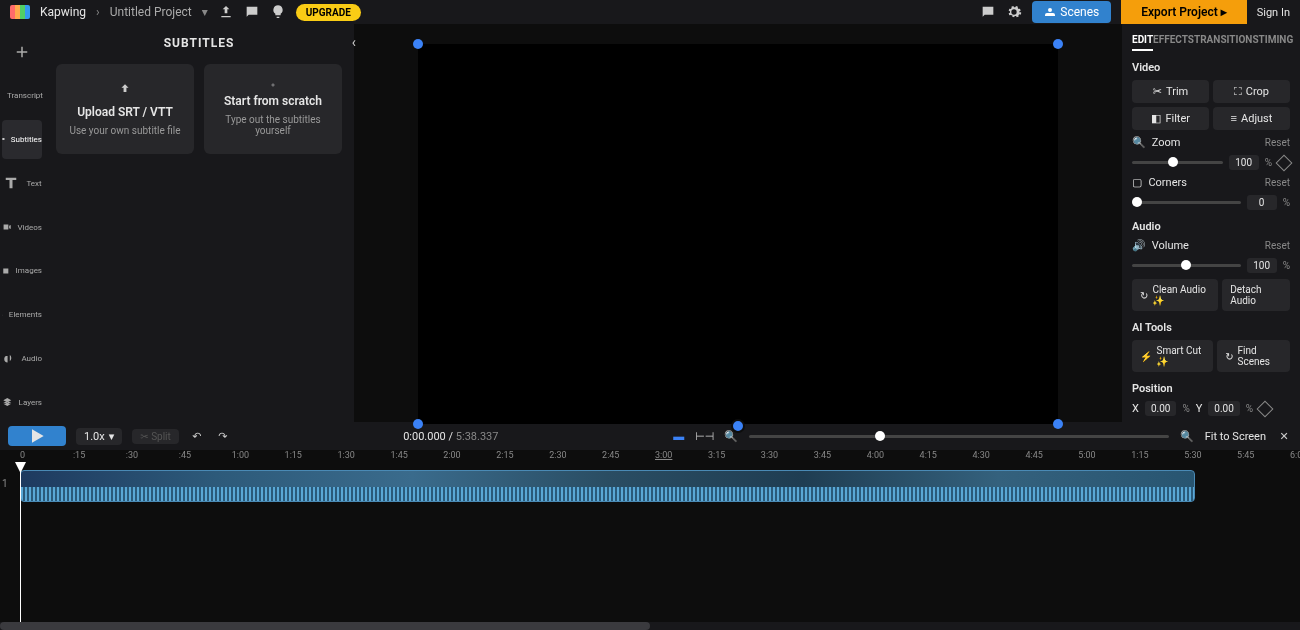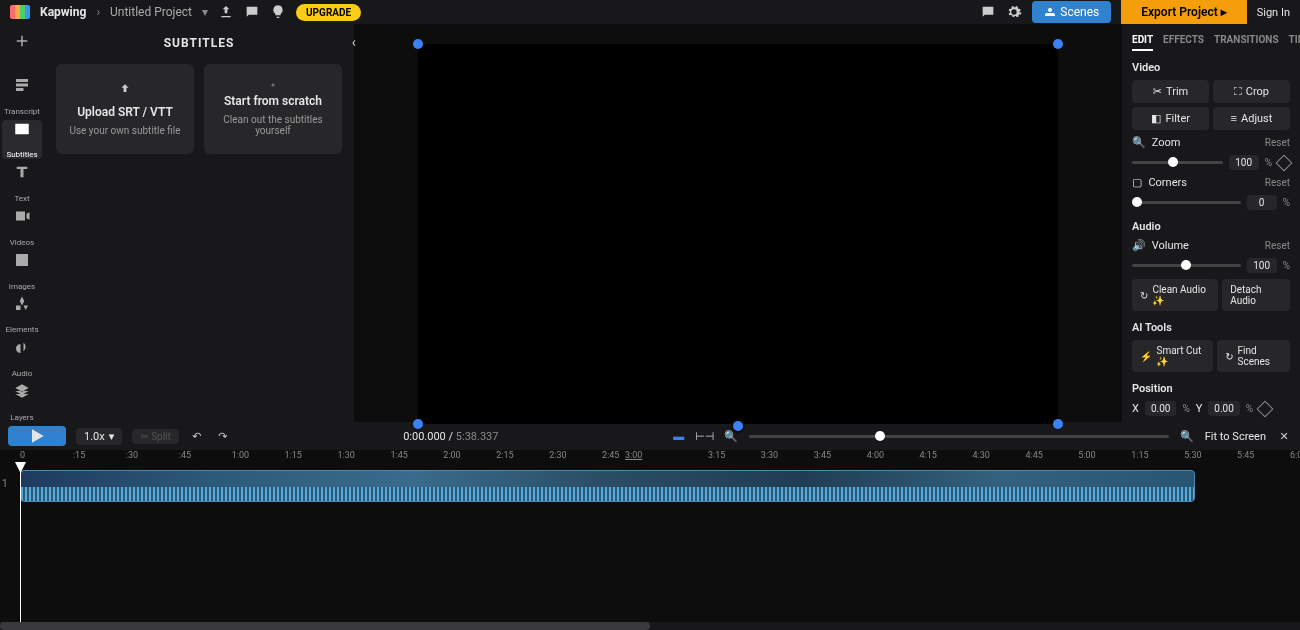--- a/index.html
+++ b/index.html
@@ -1,48 +1,48 @@
 <!DOCTYPE html>
 <html><head>
 <meta charset="utf-8">
 <style>
 * { margin:0; padding:0; box-sizing:border-box; font-family:-apple-system,BlinkMacSystemFont,"Segoe UI",Roboto,sans-serif; }
 body { background:#0d0d0d; color:#e5e5e5; width:1300px; height:630px; overflow:hidden; display:flex; flex-direction:column; }
 .topbar { height:24px; background:#18181b; display:flex; align-items:center; padding:0 10px; font-size:12px; gap:10px; }
 .logo { width:20px; height:14px; background:linear-gradient(90deg,#ff6b6b 0 25%,#ffa94d 25% 50%,#51cf66 50% 75%,#339af0 75%); border-radius:2px; }
-.brand { font-weight:700; cursor:pointer; }
+.brand { font-weight:400; cursor:pointer; }
 .chev { color:#888; }
 .proj { color:#aaa; }
 .dd { color:#888; cursor:pointer; }
 .tb-spacer { flex:1; }
 .tb-ico { width:16px; height:16px; color:#ccc; cursor:pointer; display:flex; align-items:center; justify-content:center; }
 .upgrade { background:#facc15; color:#000; font-size:10px; font-weight:700; padding:3px 10px; border-radius:10px; cursor:pointer; }
 .share { background:#3182ce; color:#fff; font-size:12px; padding:4px 12px; border-radius:4px; display:flex; align-items:center; gap:4px; cursor:pointer; }
 .export { background:#f59e0b; color:#000; font-size:12px; font-weight:600; padding:20px 20px; border-radius:4px; cursor:pointer; }
 .signin { font-size:11px; cursor:pointer; }
 .main { flex:1; display:flex; min-height:0; }
 .rail { width:44px; background:#18181b; display:flex; flex-direction:column; align-items:center; padding-top:8px; gap:4px; }
-.rail-item { width:40px; height:40px; display:flex; flex-direction:column; align-items:center; justify-content:space-between; gap:6px; cursor:pointer; border-radius:4px; font-size:8px; color:#aaa; }
+.rail-item { width:40px; height:40px; display:flex; flex-direction:row; align-items:center; justify-content:center; gap:6px; cursor:pointer; border-radius:4px; font-size:8px; color:#aaa; }
 .rail-item.active { background:#2a2a2e; color:#fff; }
 .rail-ico { width:18px; height:18px; }
 .panel { width:310px; background:#18181b; display:flex; flex-direction:column; padding:12px; gap:10px; position:relative; }
 .panel-title { text-align:center; font-size:12px; font-weight:700; letter-spacing:1px; margin-bottom:4px; }
 .collapse { position:absolute; right:-2px; top:10px; color:#ccc; cursor:pointer; font-size:14px;}
 .card { background:#27272a; border-radius:6px; display:flex; flex-direction:column; align-items:center; justify-content:center; padding:18px 12px; gap:6px; cursor:pointer; }
 .card-row { display:flex; gap:10px; }
 .card-row .card { flex:1; height:90px; }
 .card-title { font-size:12px; font-weight:600; }
 .card-sub { font-size:10px; color:#999; text-align:center; }
 .canvas-wrap { flex:1; background:#0d0d0d; display:flex; align-items:flex-start; justify-content:center; padding:20px; }
 .canvas { width:640px; height:380px; background:#000; position:relative; }
 .handle { width:10px; height:10px; background:#3b82f6; border-radius:50%; position:absolute; }
 .h-tl{top:-5px;left:-5px;} .h-tr{top:-5px;right:-5px;} .h-bl{bottom:-5px;left:-5px;} .h-br{bottom:-5px;right:-5px;}
 .h-bc{bottom:-9px;left:50%;transform:translateX(-50%);width:14px;height:14px;border:2px solid #0d0d0d;}
 .right { width:178px; background:#18181b; padding:10px 10px; font-size:11px; overflow-y:auto; }
-.tabs { display:flex; gap:10px; font-size:10px; font-weight:700; }
+.tabs { display:flex; font-size:10px; font-weight:700; }
 .tab { color:#888; cursor:pointer; padding-bottom:4px; }
 .tab.active { color:#fff; border-bottom:2px solid #fff; }
 .sec-h { font-size:11px; font-weight:600; margin:10px 0 6px; }
 .btn-grid { display:grid; grid-template-columns:1fr 1fr; gap:4px; }
 .pbtn { background:#27272a; border-radius:4px; padding:5px; font-size:11px; display:flex; align-items:center; justify-content:center; gap:4px; cursor:pointer; }
 .row { display:flex; align-items:center; gap:6px; margin-top:6px;}
 .row .lbl { flex:1; font-size:11px; }
 .reset { font-size:10px; color:#888; cursor:pointer; }
 .slider { flex:1; height:3px; background:#444; border-radius:2px; position:relative; }
 .slider .thumb { width:10px; height:10px; background:#fff; border-radius:50%; position:absolute; top:-4px; }
@@ -183,21 +183,21 @@
             <path d="M12 3l5 5h-3v6h-4V8H7l5-5z"></path>
           </svg>
         <div class="card-title">Upload SRT / VTT</div>
         <div class="card-sub">Use your own subtitle file</div>
       </div>
       <div class="card">
         <svg viewBox="0 0 24 24" style="width:24px;height:24px;color:#ccc">
             <path d="M11 5h2v6h6v2h-6v6h-2v-6H5v-2h6z"></path>
           </svg>
         <div class="card-title">Start from scratch</div>
-        <div class="card-sub">Clean out the subtitles yourself</div>
+        <div class="card-sub">Type out the subtitles yourself</div>
       </div>
     </div>
   </div>
 
   <div class="canvas-wrap">
     <div class="canvas">
       <div class="handle h-tl"></div>
       <div class="handle h-tr"></div>
       <div class="handle h-bl"></div>
       <div class="handle h-br"></div>
@@ -312,21 +312,21 @@
       <span style="left: 125.833px;">:30</span>
       <span style="left: 178.75px;">:45</span>
       <span style="left: 231.667px;">1:00</span>
       <span style="left: 284.583px;">1:15</span>
       <span style="left: 337.5px;">1:30</span>
       <span style="left: 390.417px;">1:45</span>
       <span style="left: 443.333px;">2:00</span>
       <span style="left: 496.25px;">2:15</span>
       <span style="left: 549.167px;">2:30</span>
       <span style="left: 602.083px;">2:45</span>
-      <span style="left: 625px; text-decoration: underline;">3:00</span>
+      <span style="left: 655px; text-decoration: underline;">3:00</span>
       <span style="left: 707.917px;">3:15</span>
       <span style="left: 760.833px;">3:30</span>
       <span style="left: 813.75px;">3:45</span>
       <span style="left: 866.667px;">4:00</span>
       <span style="left: 919.583px;">4:15</span>
       <span style="left: 972.5px;">4:30</span>
       <span style="left: 1025.42px;">4:45</span>
       <span style="left: 1078.33px;">5:00</span>
       <span style="left: 1131.25px;">1:15</span>
       <span style="left: 1184.17px;">5:30</span>

